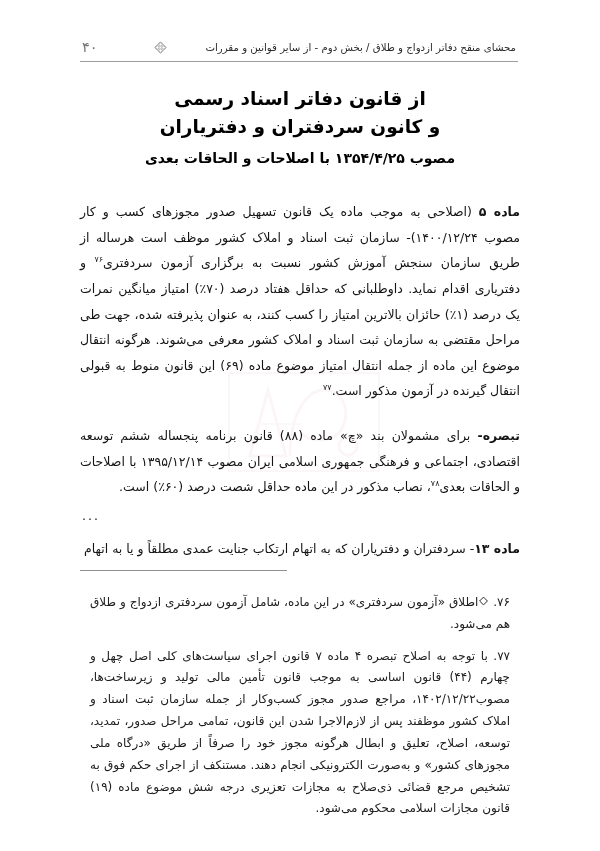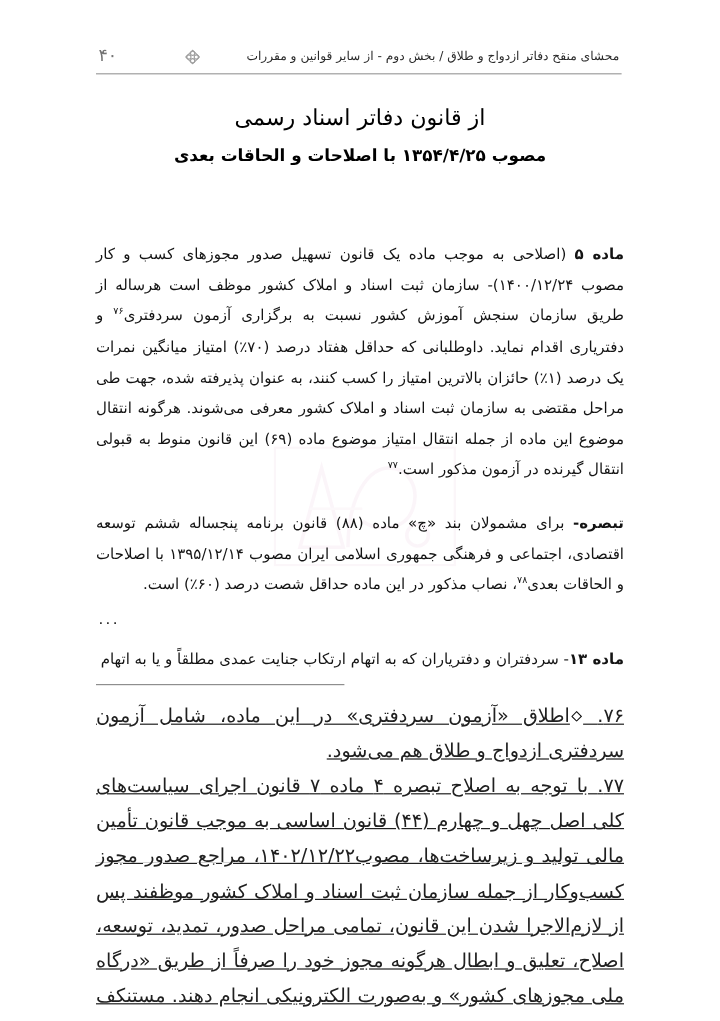--- a/index.html
+++ b/index.html
@@ -90,21 +90,21 @@
     position: absolute;
     top: 85px;
     right: 60px;
     left: 60px;
     text-align: center;
     z-index: 2;
   }
 
   .doc-title-line {
     font-size: 18.5px;
-    font-weight: 400;
+    font-weight: 700;
     line-height: 1.52;
     color: #000000;
     letter-spacing: -0.1px;
   }
 
   .doc-subtitle {
     margin-top: 9px;
     font-size: 14px;
     font-weight: 700;
     color: #000000;
@@ -168,26 +168,25 @@
 
   .footnotes {
     position: absolute;
     top: 582px;
     right: 80px;
     width: 440px;
     z-index: 2;
   }
 
   p.footnote {
-    margin: 0;
-    font-size: 16px;
+    margin: 10px;
+    font-size: 12px;
     line-height: 1.82;
     text-align: justify;
     color: #202020;
-    text-decoration: underline;
   }
 
   .diamond-mark {
     display: inline-block;
     font-size: 9px;
     color: #111;
     transform: translateY(-0.5px);
     padding: 0 1px;
   }
 </style>
@@ -220,20 +219,21 @@
         </g>
       </svg>
     </span>
 
     <span class="folio">۴۰</span>
   </div>
   <div class="header-rule"></div>
 
   <div class="title-block">
     <div class="doc-title-line">از قانون دفاتر اسناد رسمی</div>
+    <div class="doc-title-line">و کانون سردفتران و دفتریاران</div>
     <div class="doc-subtitle">مصوب ۱۳۵۴/۴/۲۵ با اصلاحات و الحاقات بعدی</div>
   </div>
 
   <div class="body-area">
 
     <p class="para">
       <span class="lead">ماده ۵</span><span> (اصلاحی به موجب ماده یک قانون تسهیل صدور مجوزهای کسب و کار مصوب ۱۴۰۰/۱۲/۲۴)- سازمان ثبت اسناد و املاک کشور موظف است هرساله از طریق سازمان سنجش آموزش کشور نسبت به برگزاری آزمون سردفتری</span><sup class="fn">۷۶</sup><span> و دفتریاری اقدام نماید. داوطلبانی که حداقل هفتاد درصد (۷۰٪) امتیاز میانگین نمرات یک درصد (۱٪) حائزان بالاترین امتیاز را کسب کنند، به عنوان پذیرفته شده، جهت طی مراحل مقتضی به سازمان ثبت اسناد و املاک کشور معرفی می‌شوند. هرگونه انتقال موضوع این ماده از جمله انتقال امتیاز موضوع ماده (۶۹) این قانون منوط به قبولی انتقال گیرنده در آزمون مذکور است.</span><sup class="fn">۷۷</sup>
     </p>
 
     <div class="para-gap"></div>

